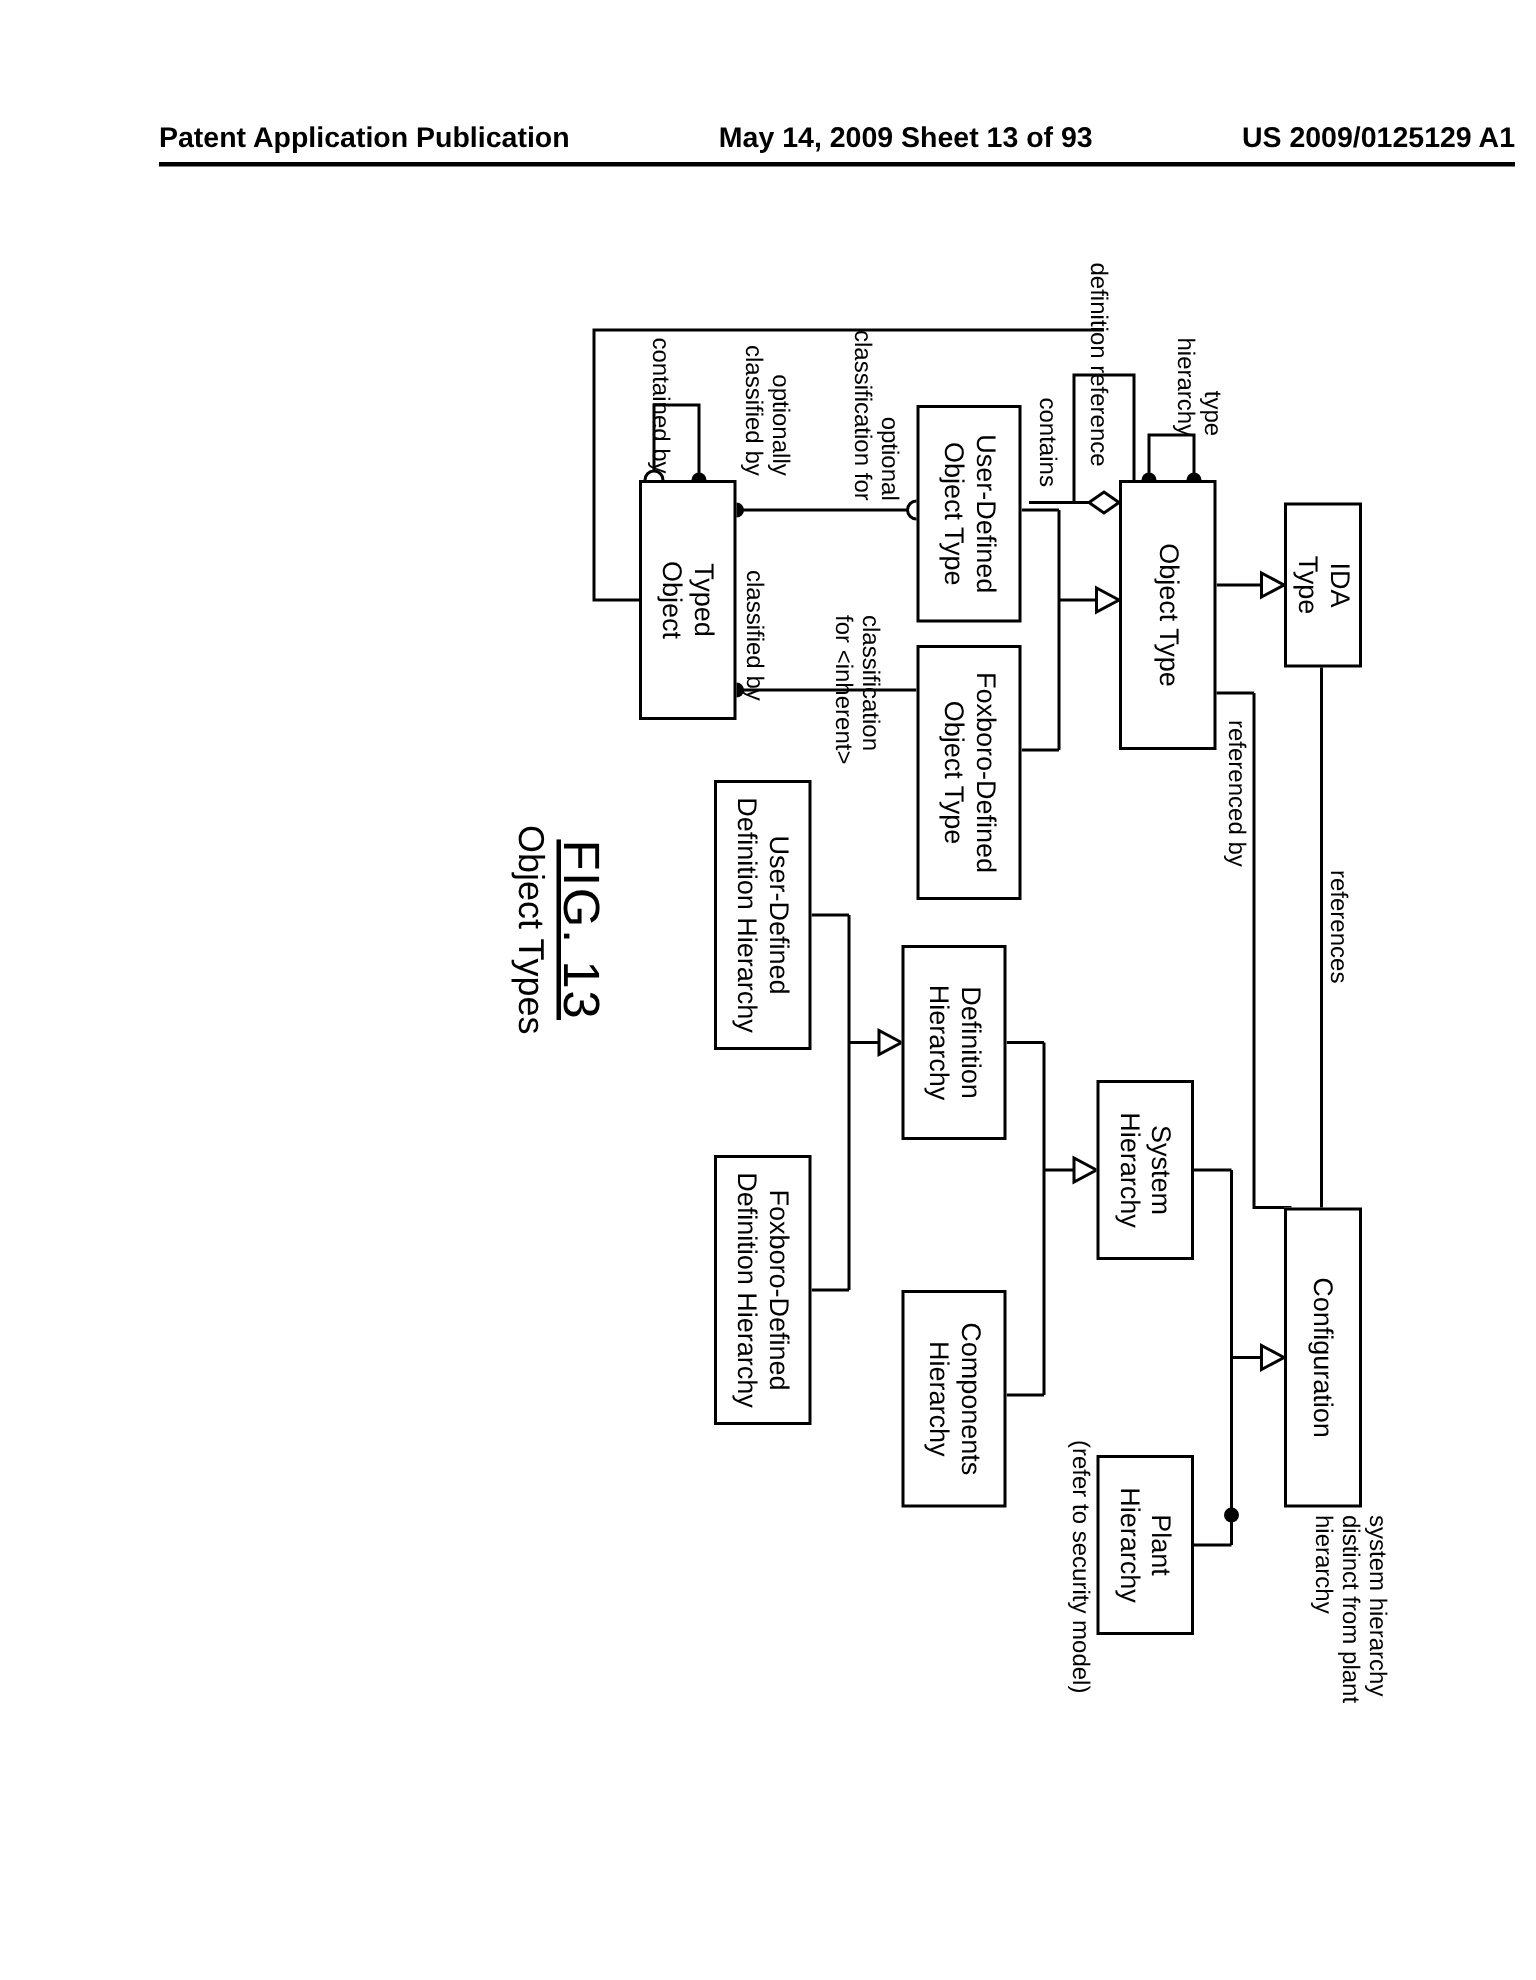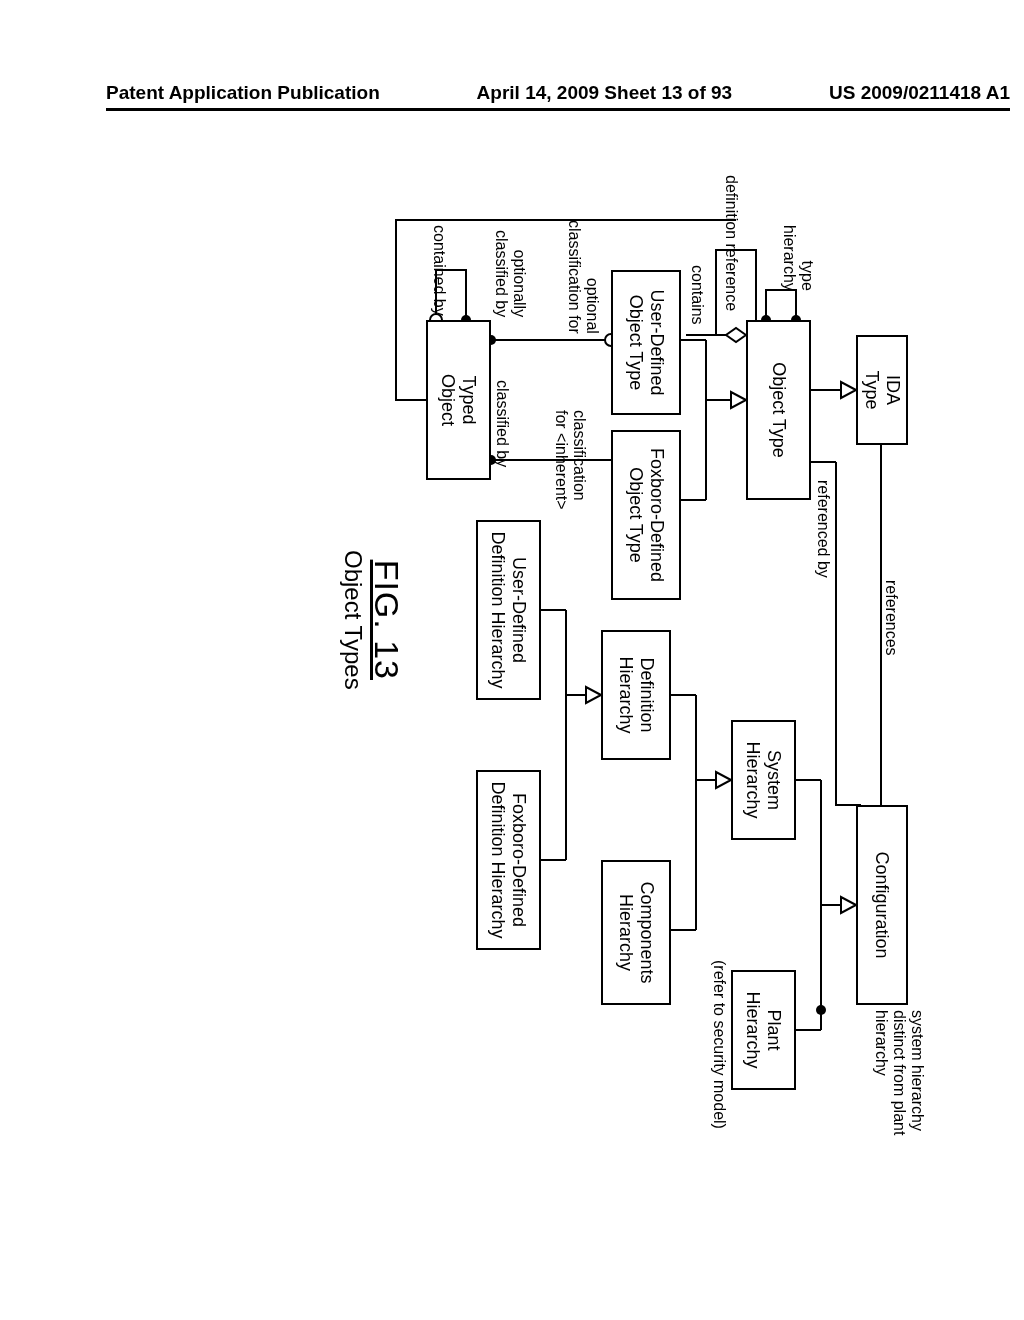--- a/index.html
+++ b/index.html
@@ -97,22 +97,22 @@
   .tri { fill: #fff; stroke: #000; stroke-width: 2; }
   .diamond { fill: #fff; stroke: #000; stroke-width: 2; }
   .circ { fill: #fff; stroke: #000; stroke-width: 2; }
 </style>
 </head>
 <body>
 
 <div class="page">
   <div class="header">
     <span>Patent Application Publication</span>
-    <span>April 14, 2009  Sheet 13 of 93</span>
-    <span>US 2009/0211418 A1</span>
+    <span>May 14, 2009  Sheet 13 of 93</span>
+    <span>US 2009/0125129 A1</span>
   </div>
   <div class="header-rule"></div>
 
   <div class="diagram-area">
     <div class="canvas">
 
       <svg class="lines" viewBox="0 0 1060 750">
 
         <line x1="250" y1="80" x2="250" y2="125"></line>
         <polygon class="tri" points="250,80 242,95 258,95"></polygon>

